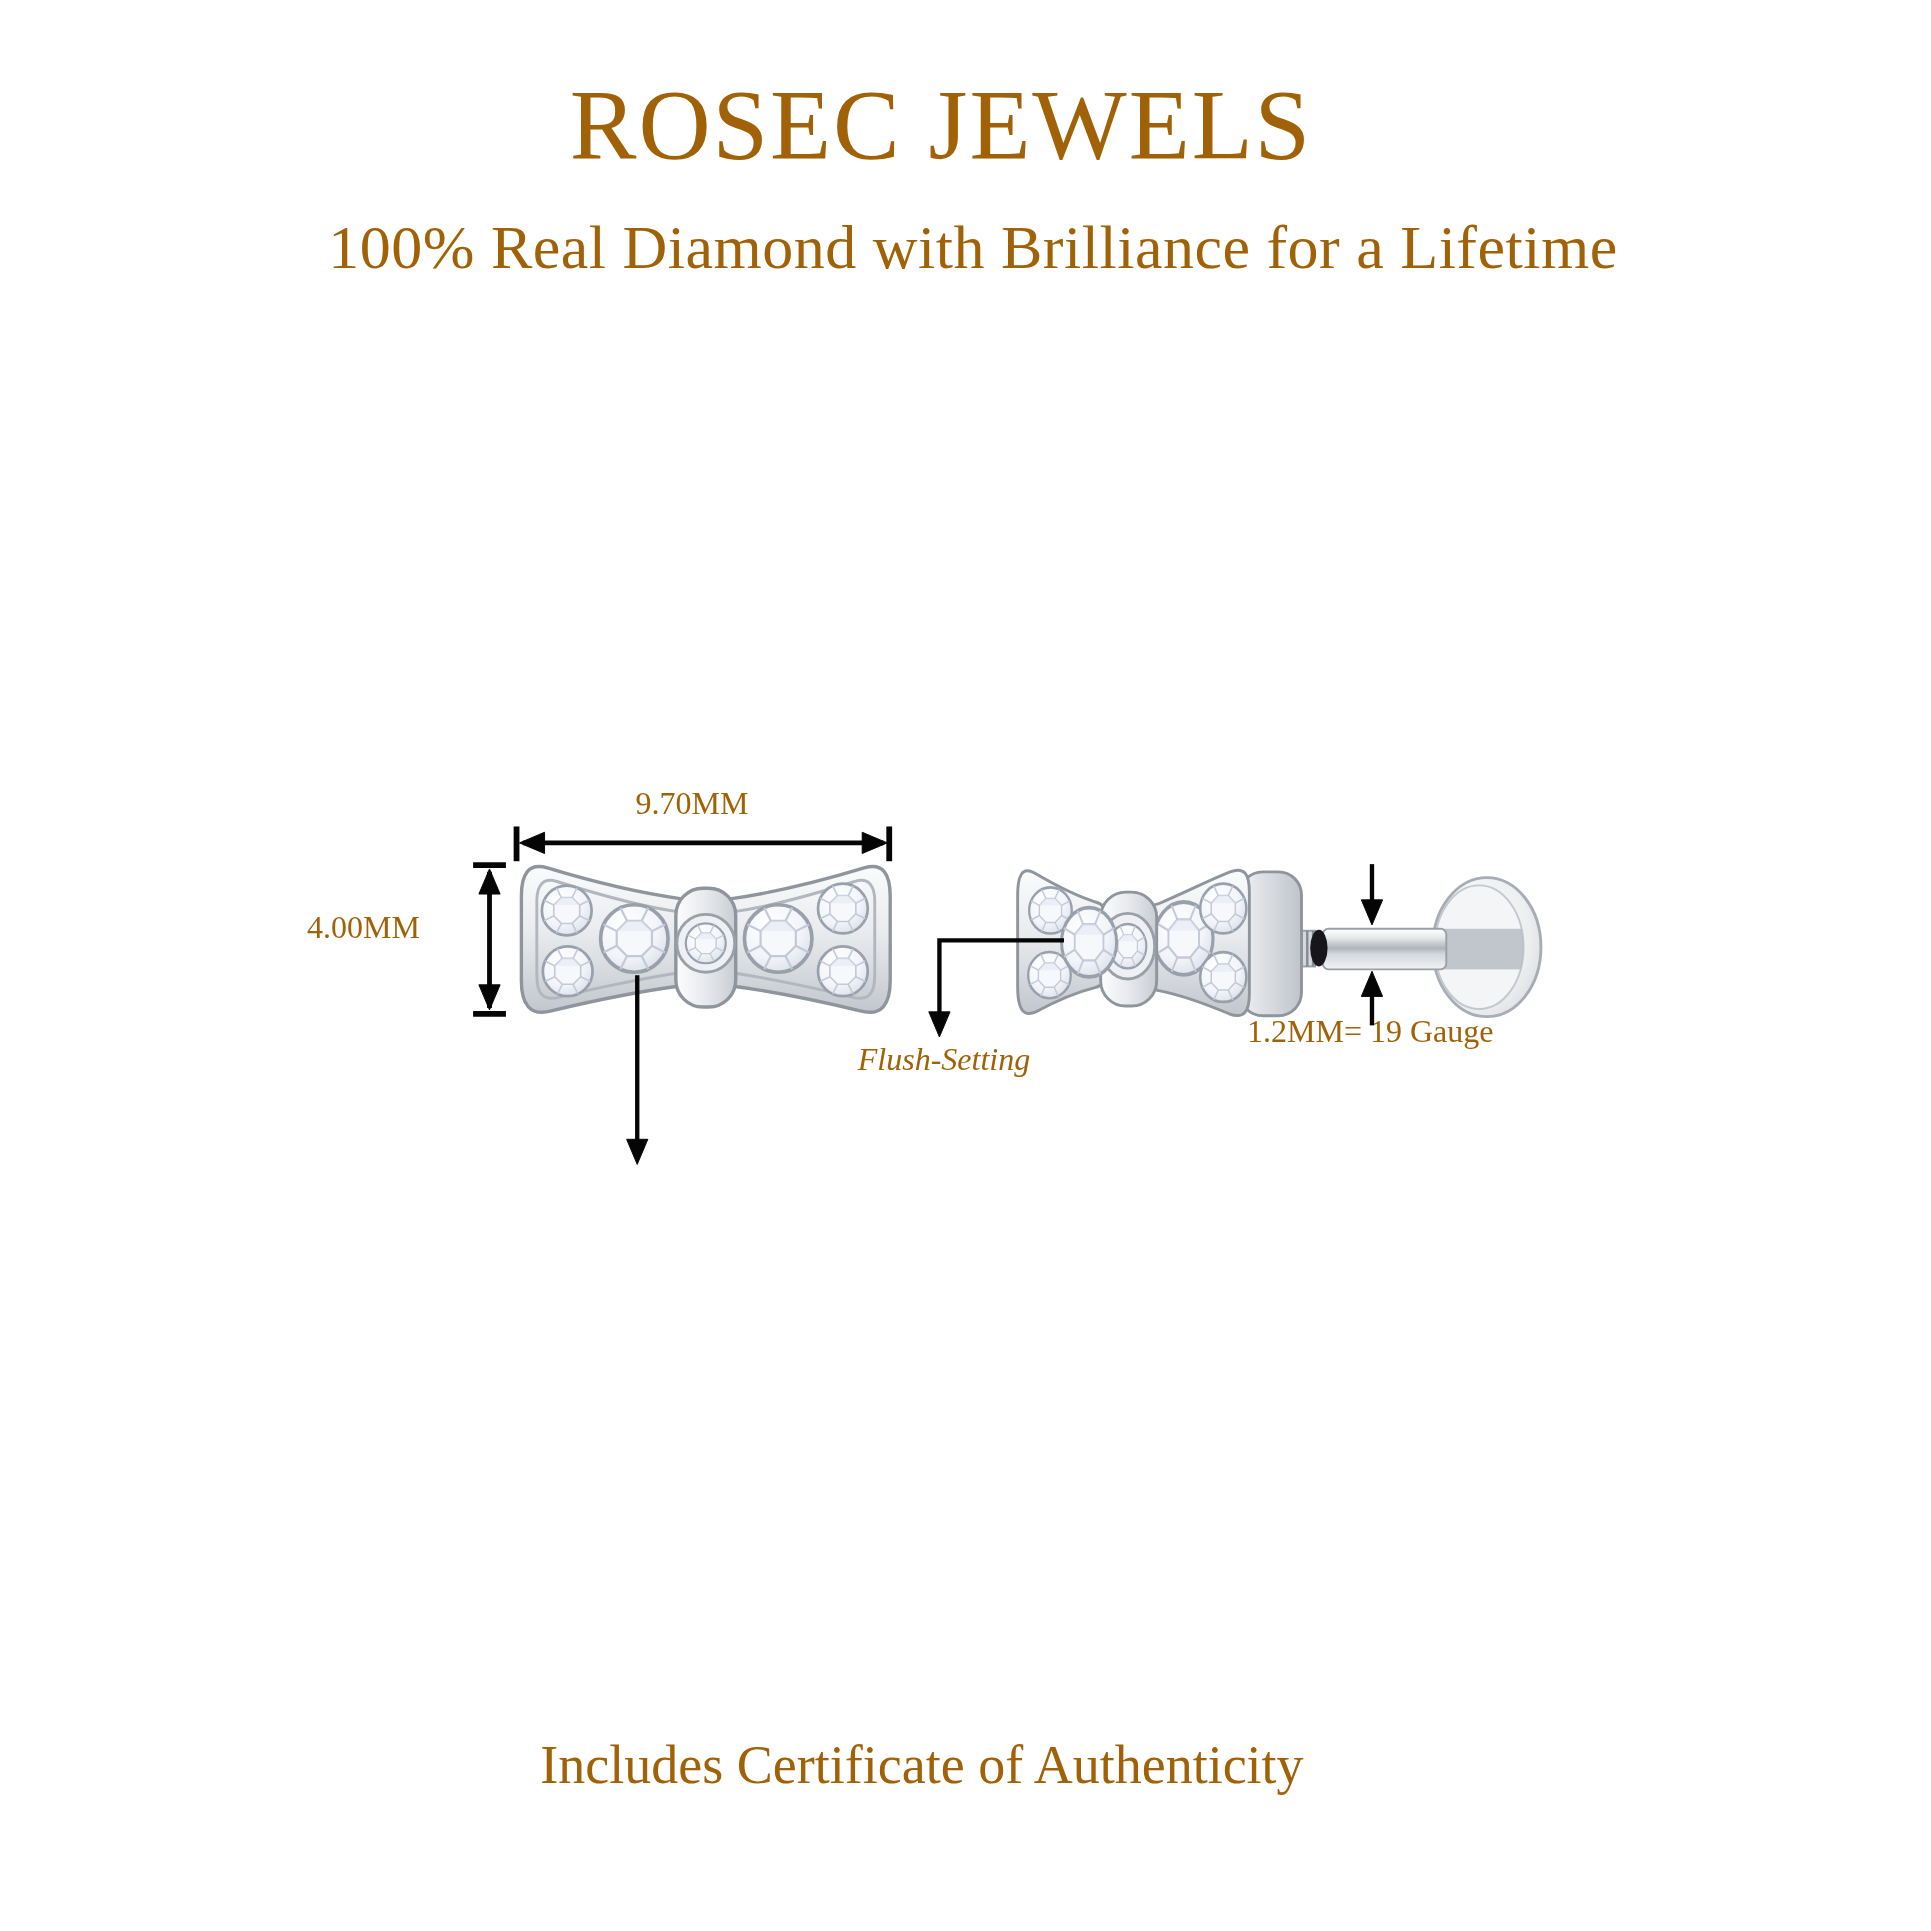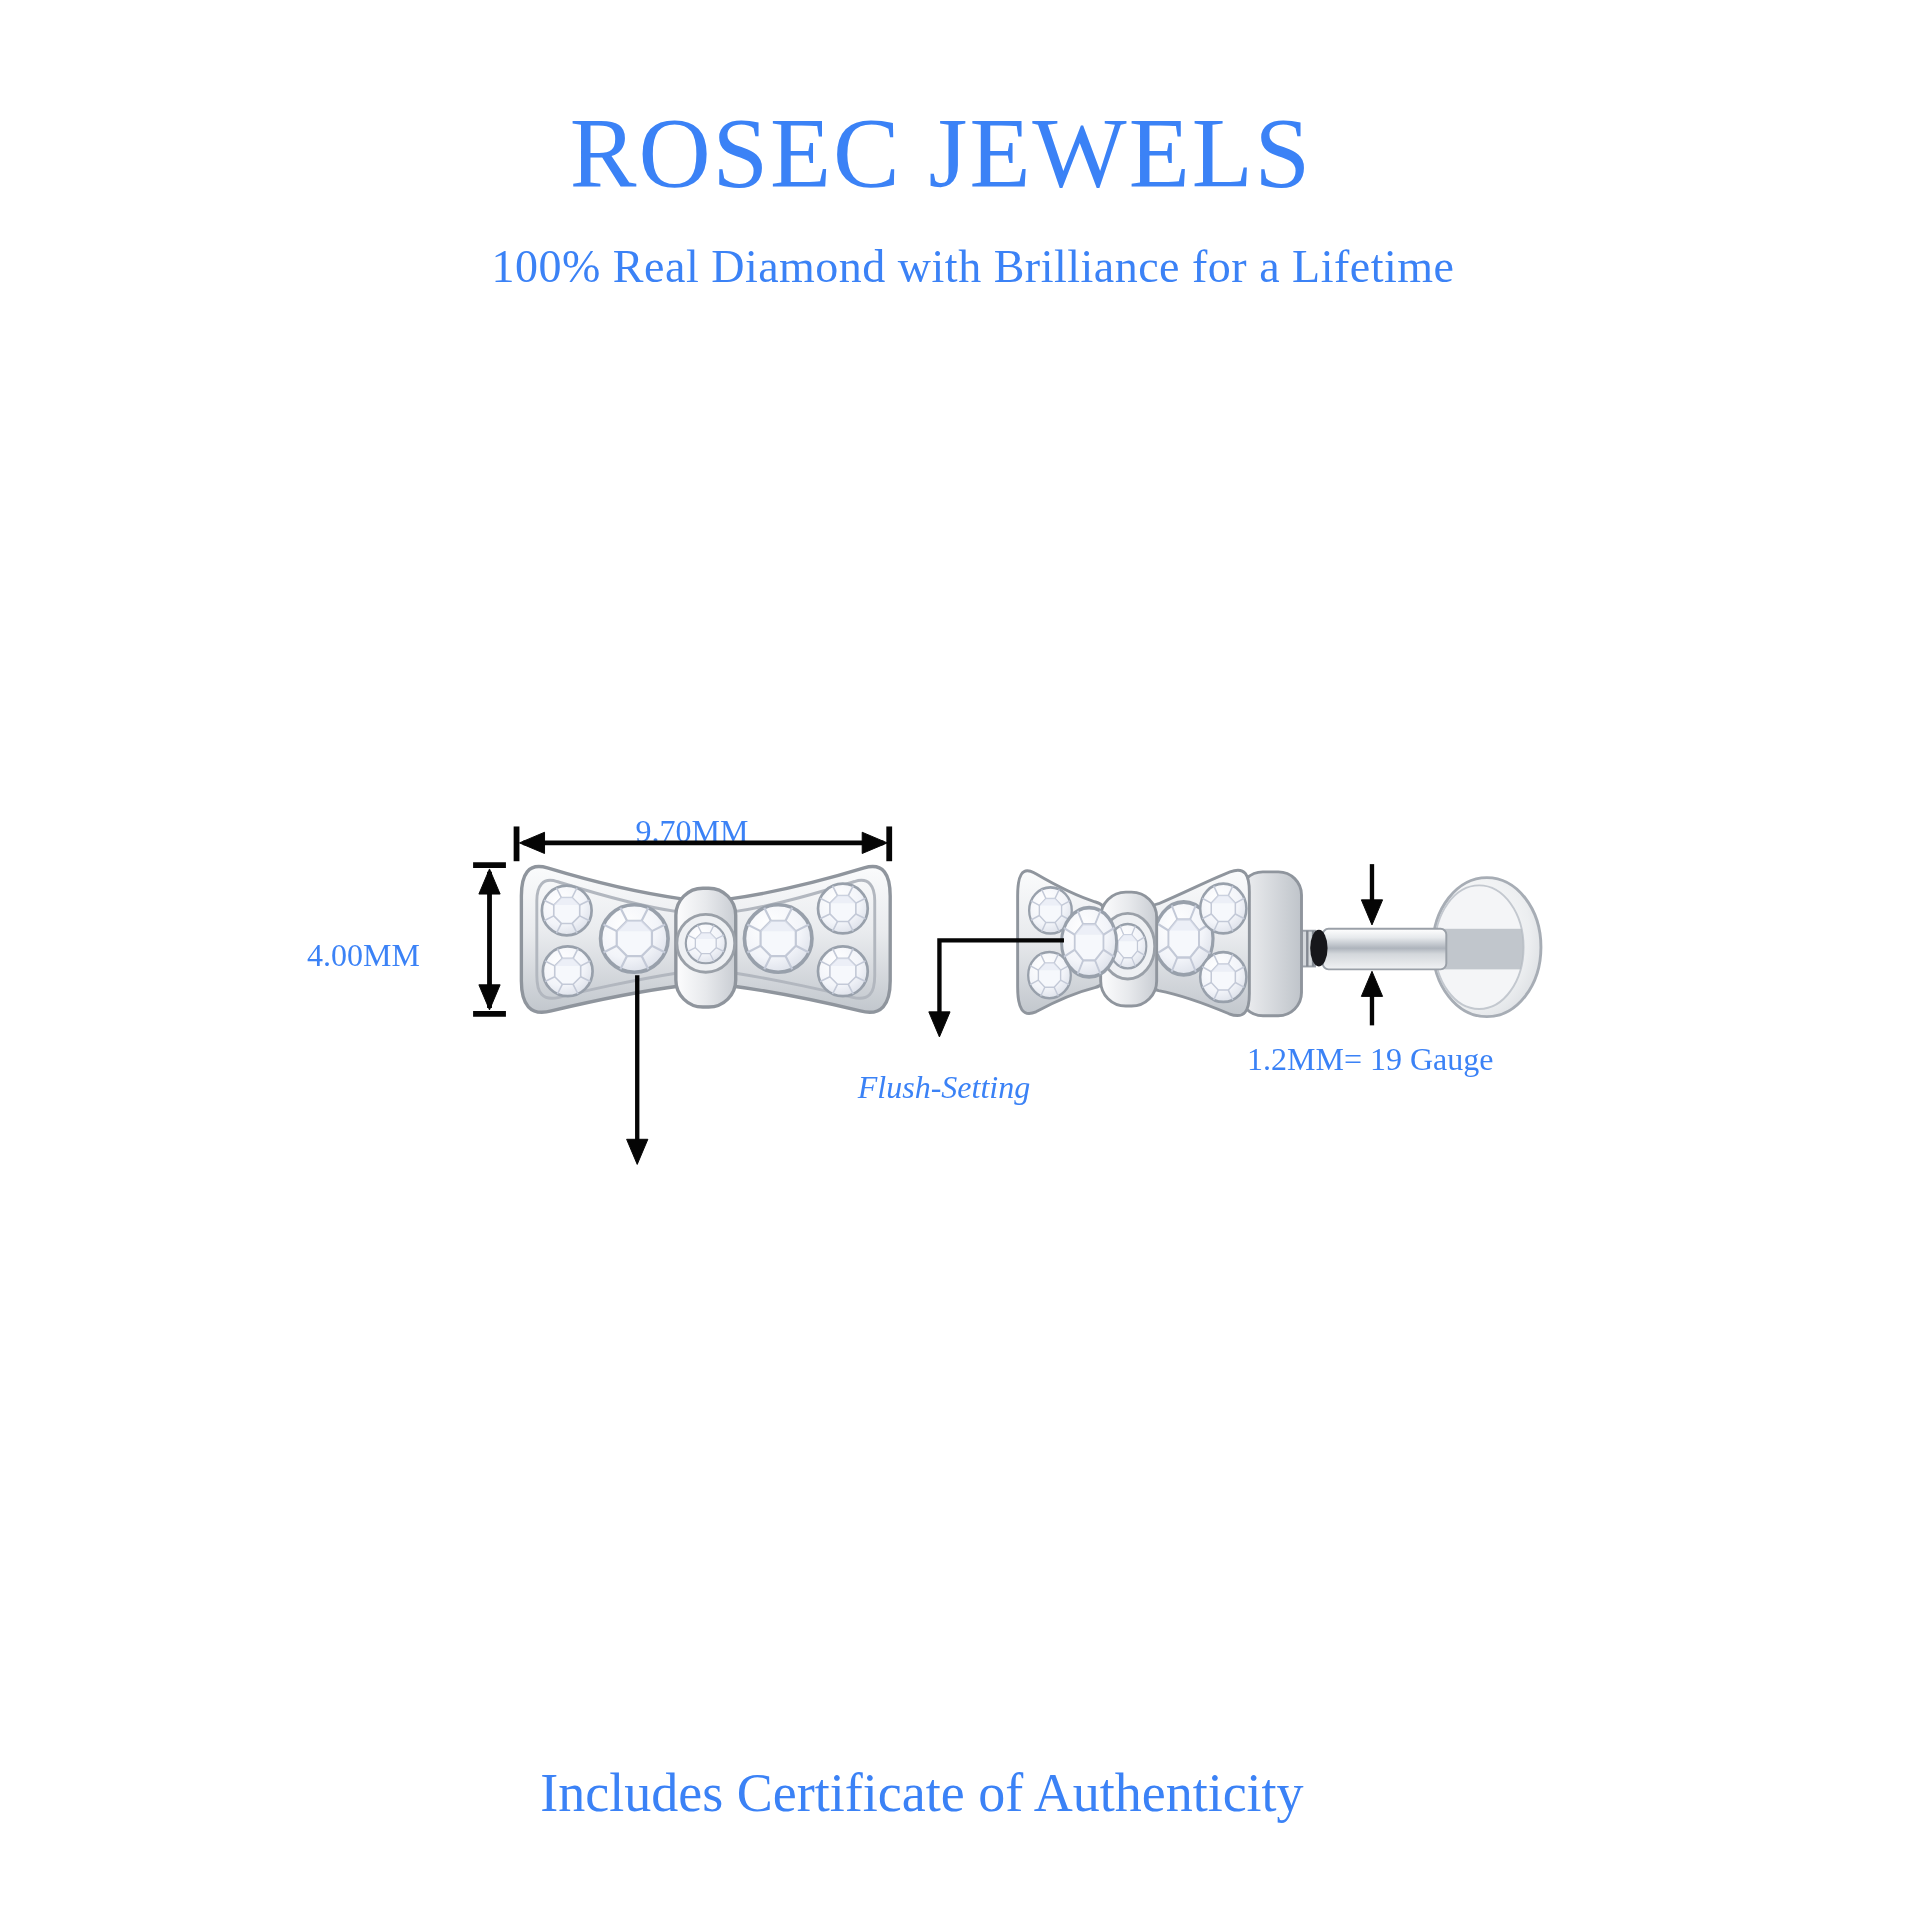--- a/index.html
+++ b/index.html
@@ -8,30 +8,29 @@
     background:#ffffff;
     position:relative;
     overflow:hidden;
     font-family:"Liberation Serif","DejaVu Serif",serif;
     color:#0b0b0b;
   }
   .label{
     position:absolute;
     line-height:1;
     white-space:nowrap;
-    color:#3b82f6;
-    margin-top:28px;
+    color:#a16207;
   }
   .brand{
     top:75px;left:941px;transform:translateX(-50%);
     font-size:100px;letter-spacing:1.9px;font-weight:400;
   }
   .tagline{
     top:216px;left:973px;transform:translateX(-50%);
-    font-size:46px;font-weight:400;letter-spacing:0.5px;text-align:right;
+    font-size:62px;font-weight:400;letter-spacing:0.5px;text-align:right;
   }
   .dim-label{font-size:32px;}
   .width-dim{top:787px;left:692px;transform:translateX(-50%);}
   .height-dim{top:911px;left:307px;width:170px;text-align:left;}
   .flush{top:1043px;left:944px;transform:translateX(-50%);font-style:italic;}
   .gauge{top:1015px;left:1247px;}
   .stone-spec{
     position:absolute;top:1186px;left:469px;
     font-size:48px;line-height:1.16;white-space:nowrap;
   }

